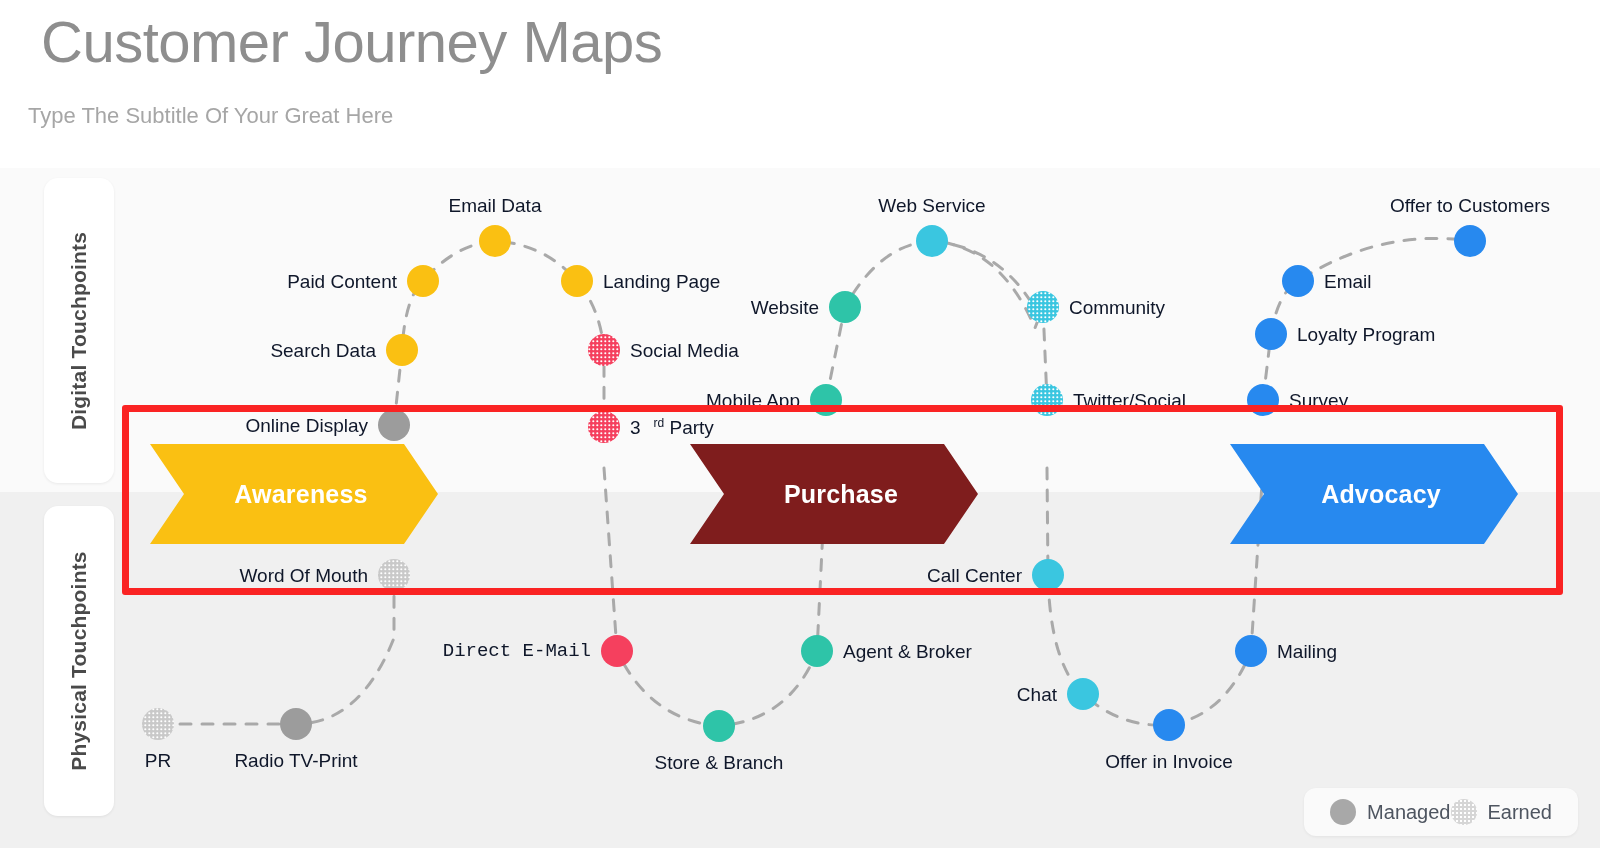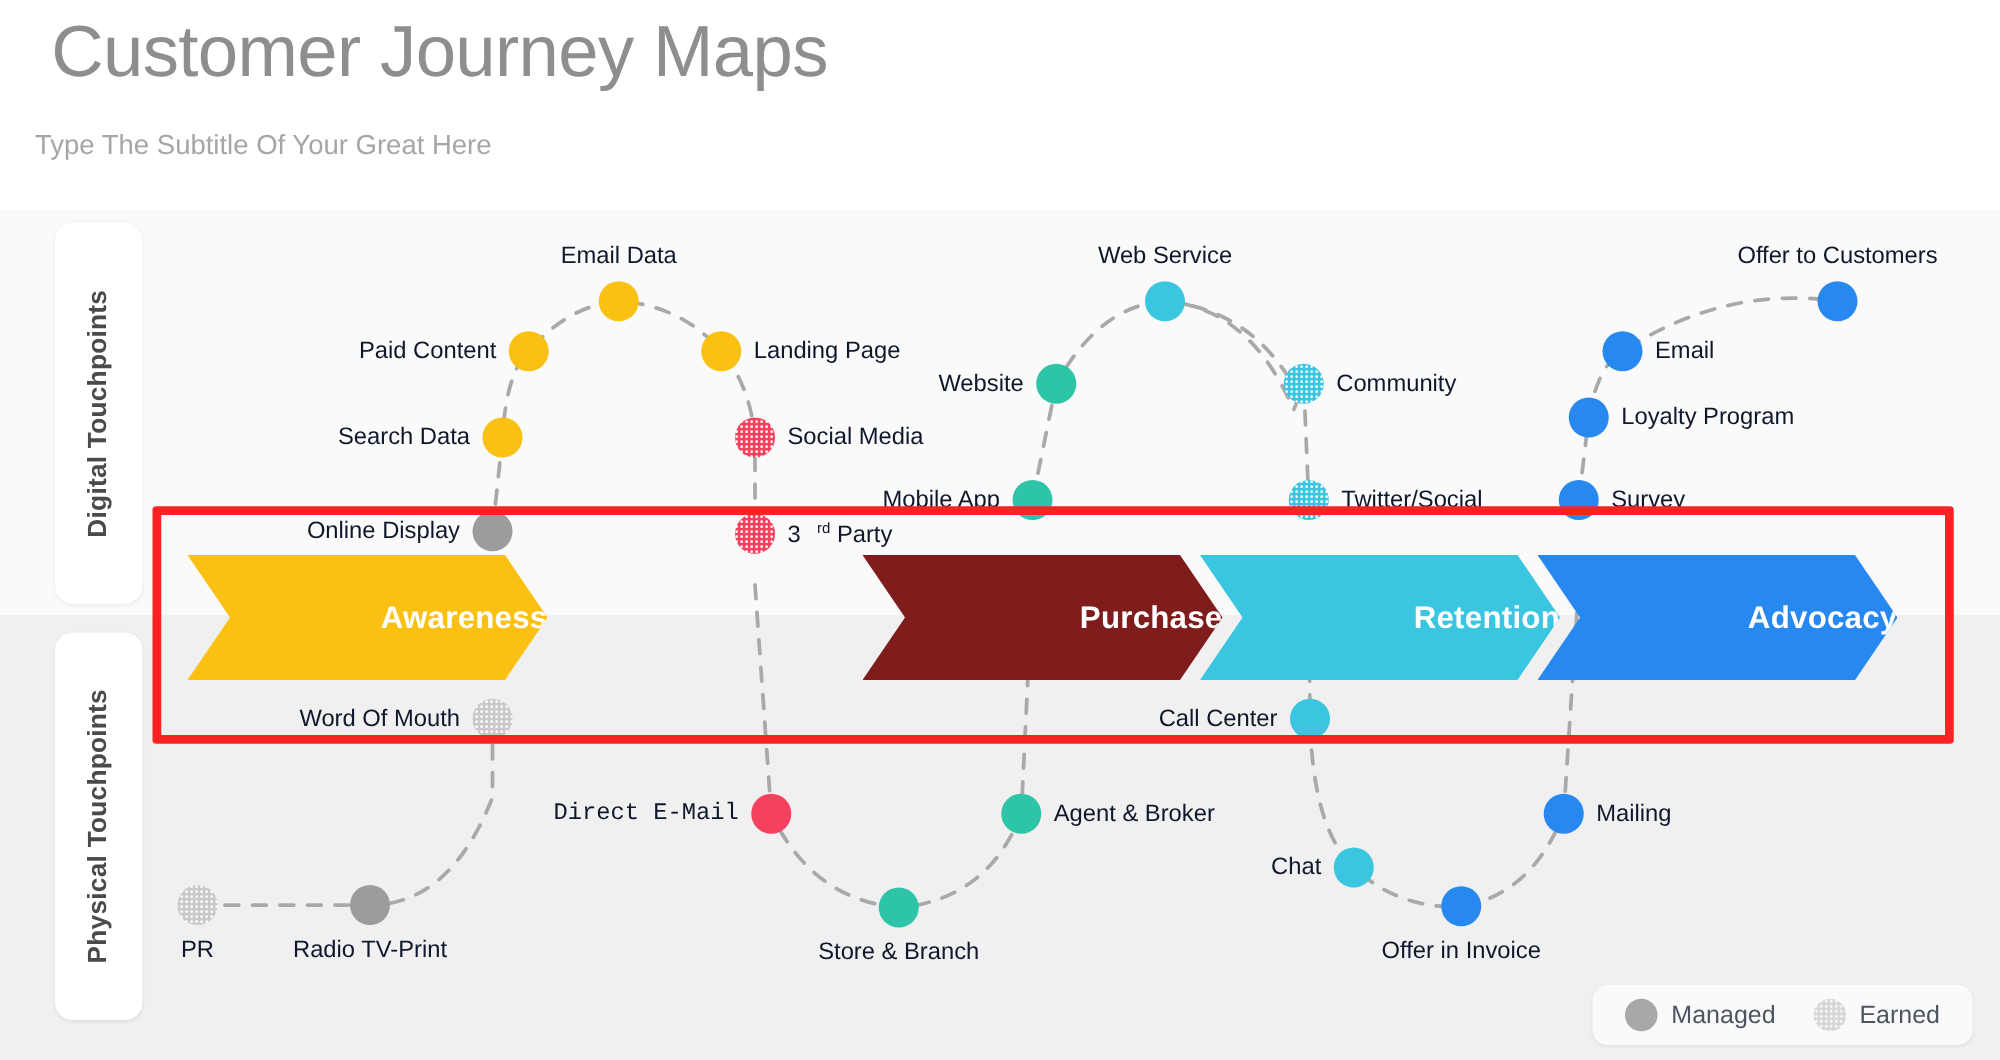--- a/index.html
+++ b/index.html
@@ -54,41 +54,41 @@
   }
   .tp-label.right { transform:translateY(-50%); }
   .tp-label.left  { transform:translate(-100%,-50%); }
   .tp-label.center{ transform:translate(-50%,-50%); }
   .tp-label sup { font-size:12px; vertical-align:super;padding-left:13px; }
 
   
   #stage-row { position:absolute; left:0; top:276px; width:1600px; height:100px; }
   .stage {
     position:absolute; top:0; height:100px;
-    display:flex; align-items:center; justify-content:flex-end;
+    display:flex; align-items:center; justify-content:center;
     clip-path:polygon(0 0, calc(100% - 34px) 0, 100% 50%, calc(100% - 34px) 100%, 0 100%, 34px 50%);
   }
   .stage-label {
     color:#ffffff; font-size:25px; font-weight:700; letter-spacing:.2px;
     margin-left:14px; white-space:nowrap;
   }
 
   
   #highlight-box {
     position:absolute; left:122px; top:237px;
     width:1441px; height:190px;
     border:7px solid #fa2323; border-radius:3px;
     pointer-events:none;
   }
 
   
   #legend {
     position:absolute; right:22px; bottom:12px;
     background:#fafafa; border-radius:12px;
-    padding:11px 26px; display:flex; align-items:center; gap:30px;
+    padding:11px 26px; display:flex; align-items:center; 
     box-shadow:0 1px 3px rgba(0,0,0,.06);
   }
   .legend-item { display:flex; align-items:center; gap:11px; }
   .legend-swatch { width:26px; height:26px; border-radius:50%; }
   .legend-swatch.managed { background:#a8a8a8; }
   .legend-swatch.earned {
     background:#d6d6d6;
     background-image:radial-gradient(#ffffff 36%, transparent 38%);
     background-size:4px 4px;
   }
@@ -204,23 +204,20 @@
       <div class="tp-label right" style="left: 1277px; top: 483px;">Mailing</div>
     </div>
 
   <div id="stage-row">
       <div class="stage" style="left: 150px; width: 288px; background: rgb(250, 192, 18);">
         <span class="stage-label">Awareness</span>
       </div>
       <div class="stage" style="left: 690px; width: 288px; background: #7f1d1d;">
         <span class="stage-label">Purchase</span>
       </div>
-      <div class="stage" style="left: 960px; width: 288px; background: rgb(58, 198, 224);">
-        <span class="stage-label">Retention</span>
-      </div>
       <div class="stage" style="left: 1230px; width: 288px; background: rgb(39, 137, 239);">
         <span class="stage-label">Advocacy</span>
       </div>
     </div>
 
   <div id="highlight-box" style="left: 122px; top: 237px; width: 1441px; height: 190px; border-color: rgb(250, 35, 35);"></div>
 
   <div id="legend">
     <div class="legend-item">
       <span class="legend-swatch managed"></span>

